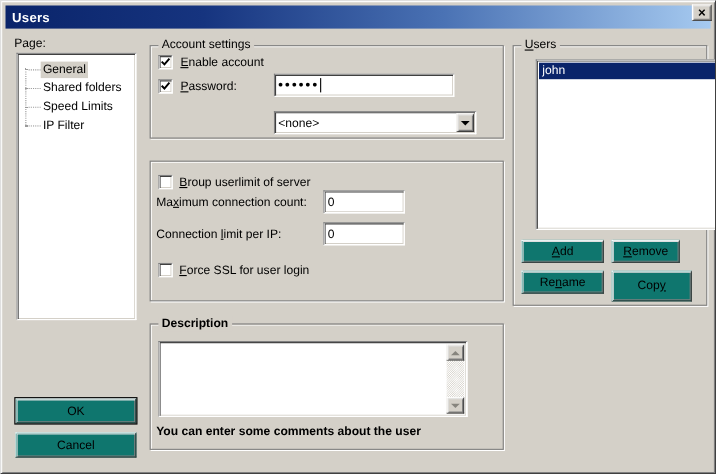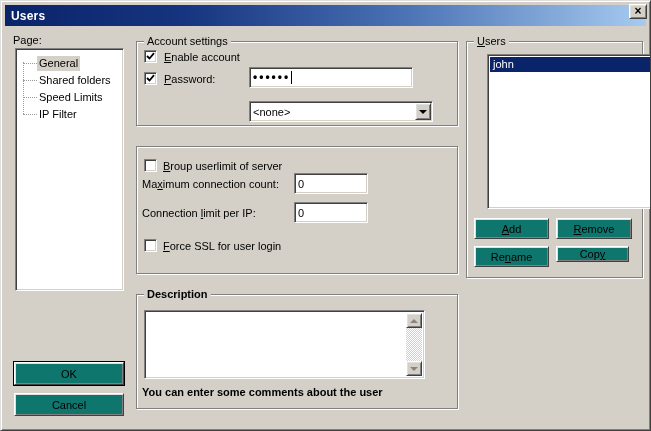--- a/index.html
+++ b/index.html
@@ -220,27 +220,27 @@
 
     <div class="sunken" style="position:absolute; left:20px; top:12px; width:181px; height:155px;">
       <div class="list-item-selected">
         <span>john</span>
       </div>
     </div>
 
     <div class="btn" style="left:7px; top:176px; width:75px; height:21px;">
         <span><span></span><span class="mn">A</span><span>dd</span></span>
       </div>
-    <div class="btn" style="left:89px; top:176px; width:76px; height:21px;">
+    <div class="btn" style="left:89px; top:176px; width:62px; height:21px;">
         <span><span></span><span class="mn">R</span><span>emove</span></span>
       </div>
     <div class="btn" style="left:7px; top:204px; width:75px; height:21px;">
         <span><span>Re</span><span class="mn">n</span><span>ame</span></span>
       </div>
-    <div class="btn" style="left:89px; top:204px; width:73px; height:16px;">
+    <div class="btn" style="left:89px; top:204px; width:73px; height:28px;">
         <span><span>Cop</span><span class="mn">y</span><span></span></span>
       </div>
   </div>
 
   <div class="btn default" style="left:13px; top:361px; width:110px; height:23px;">
       <span>OK</span>
     </div>
   <div class="btn" style="left:13px; top:392px; width:110px; height:23px;">
       <span>Cancel</span>
     </div>

